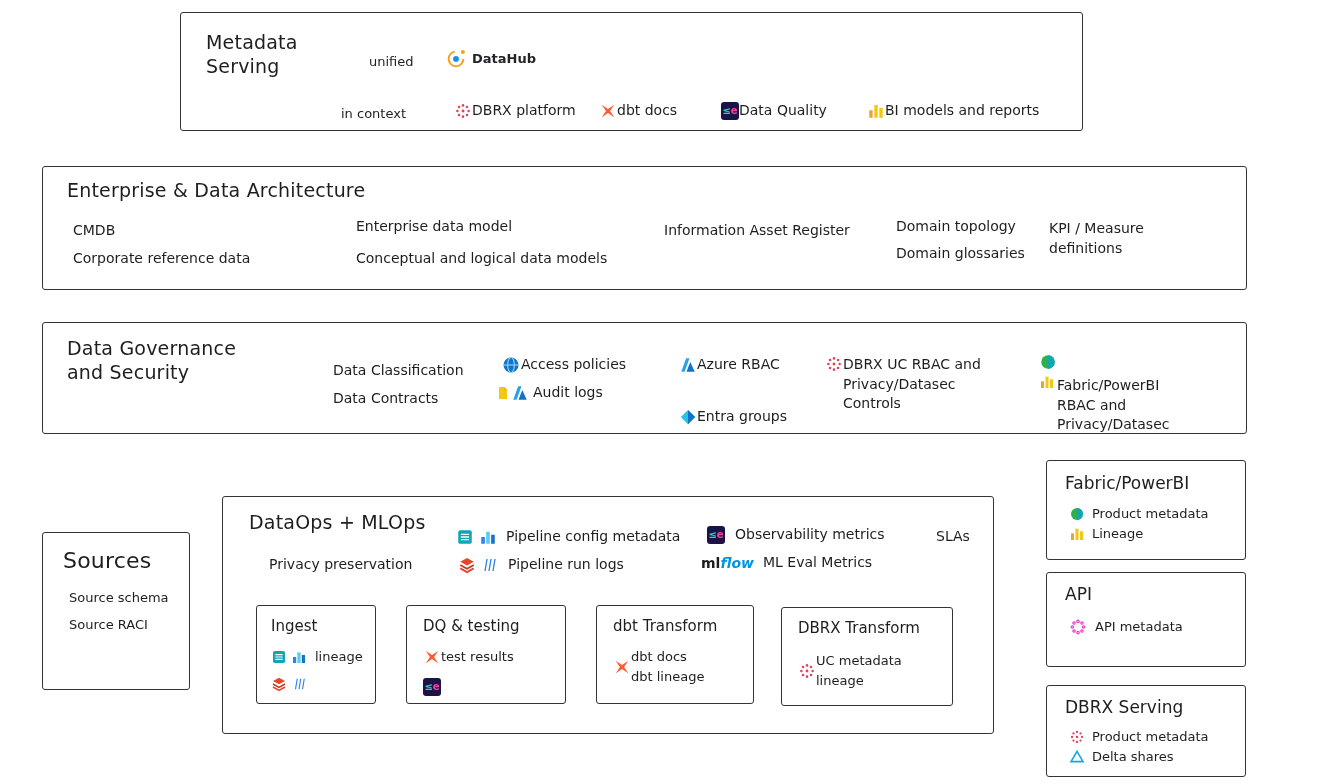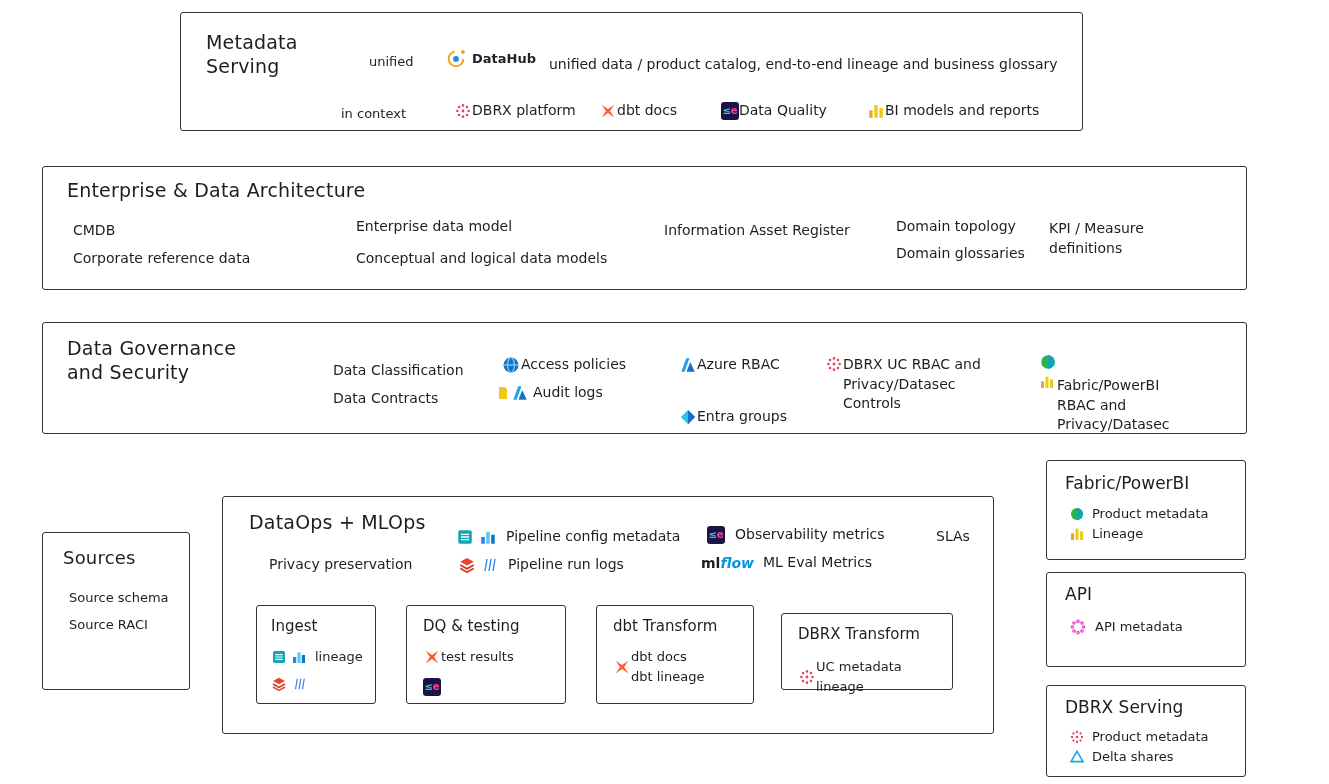--- a/index.html
+++ b/index.html
@@ -46,21 +46,20 @@
       <span class="icon i22">
         <svg viewBox="0 0 24 24">
             <circle cx="12" cy="13" r="8" fill="none" stroke="#f6a21e" stroke-width="2.2" stroke-dasharray="36 14"></circle>
             <circle cx="12" cy="13" r="3.2" fill="#1b8fe8"></circle>
             <circle cx="19.5" cy="5.5" r="2.2" fill="#f6a21e"></circle>
           </svg>
       </span>
       <span class="dhlabel">DataHub</span>
     </div>
 
-    <span class="txt" style="left:368px; top:42px;">unified data / product catalog, end-to-end lineage and business glossary</span>
 
     <span class="txt txt-sm" style="left:160px; top:92px;">in context</span>
 
     <div class="grp" style="left:273px; top:88px;">
       <span class="icon i18">
         <svg viewBox="0 0 24 24" fill="#e0435a">
             <circle cx="12" cy="4.5" r="1.7"></circle>
             <circle cx="17.3" cy="6.7" r="1.7"></circle>
             <circle cx="19.5" cy="12" r="1.7"></circle>
             <circle cx="17.3" cy="17.3" r="1.7"></circle>
@@ -199,21 +198,21 @@
               <rect x="9.75" y="4" width="4.5" height="17" fill="#f2c811"></rect>
               <rect x="16.5" y="8" width="4.5" height="13" fill="#f2c811"></rect>
             </svg>
         </span>
       </span>
       <span class="txt wrap" style="width:120px;margin-top:23px;">Fabric/PowerBI RBAC and Privacy/Datasec</span>
     </div>
   </div>
 
   <div class="box" style="left:42px; top:532px; width:148px; height:158px;">
-    <div class="btitle" style="left:20px; top:14px; font-size:18px;">Sources</div>
+    <div class="btitle" style="left:20px; top:14px; font-size:22px;">Sources</div>
     <span class="txt txt-sm" style="left:26px; top:56px;">Source schema</span>
     <span class="txt txt-sm" style="left:26px; top:83px;">Source RACI</span>
   </div>
 
   <div class="box" style="left:222px; top:496px; width:772px; height:238px;">
     <div class="btitle" style="left:26px; top:14px;">DataOps + MLOps</div>
     <span class="txt" style="left:46px; top:58px;">Privacy preservation</span>
 
     <div class="grp" style="left:233px; top:30px; gap:5px;">
       <span class="icon i18">
@@ -326,21 +325,21 @@
               <path fill="#ff5c35" d="M3.5 3.5 L12 9.2 L20.5 3.5 L14.8 12 L20.5 20.5 L12 14.8 L3.5 20.5 L9.2 12 Z"></path>
             </svg>
         </span>
         <span class="col">
           <span class="txt txt-sm">dbt docs</span>
           <span class="txt txt-sm">dbt lineage</span>
         </span>
       </div>
     </div>
 
-    <div class="box" style="left:558px; top:116px; width:172px; height:77px;">
+    <div class="box" style="left:558px; top:110px; width:172px; height:99px;">
       <div class="ititle" style="left:16px; top:11px;">DBRX Transform</div>
       <div class="grp" style="left:16px; top:44px;">
         <span class="icon i18">
           <svg viewBox="0 0 24 24" fill="#e0435a">
               <circle cx="12" cy="4.5" r="1.7"></circle>
               <circle cx="17.3" cy="6.7" r="1.7"></circle>
               <circle cx="19.5" cy="12" r="1.7"></circle>
               <circle cx="17.3" cy="17.3" r="1.7"></circle>
               <circle cx="12" cy="19.5" r="1.7"></circle>
               <circle cx="6.7" cy="17.3" r="1.7"></circle>

